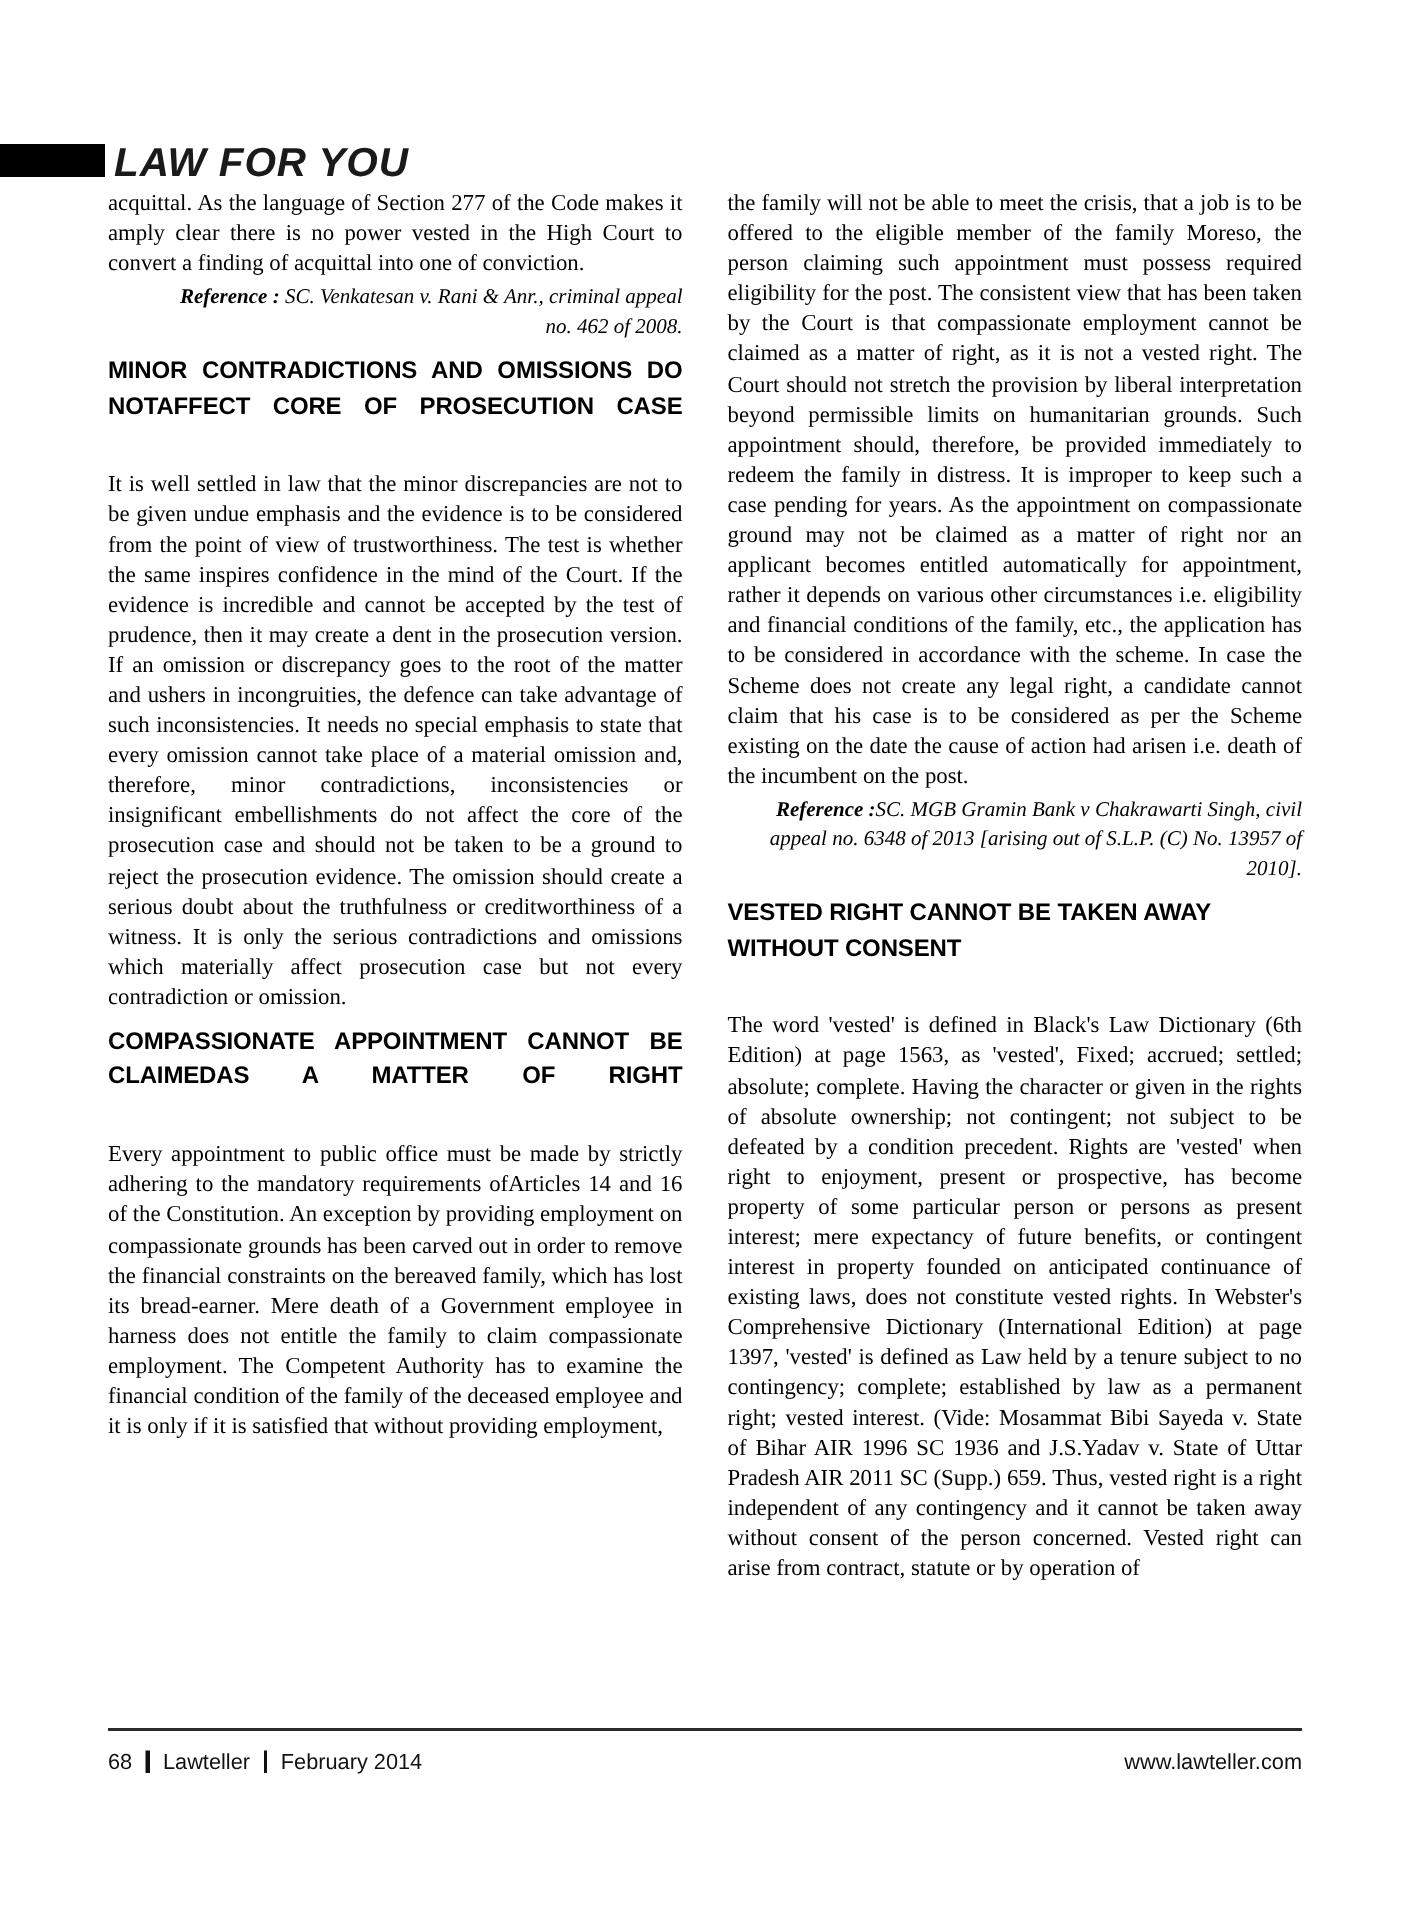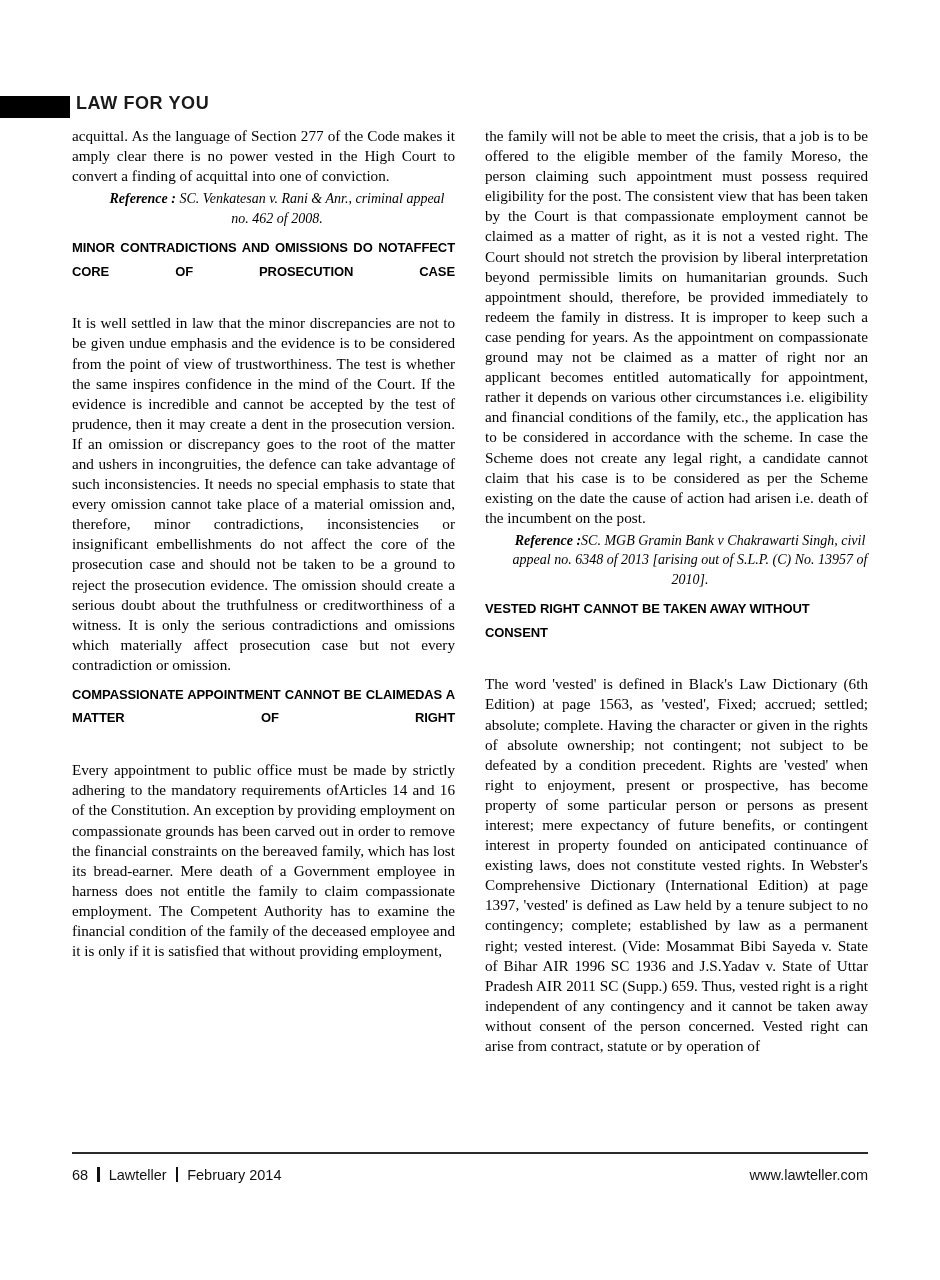--- a/index.html
+++ b/index.html
@@ -38,22 +38,23 @@
     top: 0;
     width: 70px;
     height: 22px;
     background: #000000;
   }
   .masthead-title {
     position: absolute;
     left: 76px;
     top: -3px;
     font-family: "Liberation Sans", sans-serif;
+    font-style: italic;
     font-weight: bold;
-    font-size: 18px;
+    font-size: 27px;
     letter-spacing: 0.6px;
     color: #1a1a1a;
     white-space: nowrap;
   }
 
   
   .columns {
     position: absolute;
     left: 72px;
     top: 126px;
@@ -75,31 +76,31 @@
     text-justify: inter-word;
     hyphens: none;
   }
 
   .ref {
     margin: 3px 0 4px 0;
     padding-left: 27px;
     font-size: 14px;
     line-height: 19.4px;
     font-style: italic;
-    text-align: center;
+    text-align: right;
   }
   .ref b {
     font-weight: bold;
     font-style: italic;
   }
 
   h2.section {
     font-family: "Liberation Sans", sans-serif;
     font-weight: bold;
-    font-size: 13px;
+    font-size: 16px;
     line-height: 23.4px;
     letter-spacing: -0.1px;
     margin: 8px 0 7px 0;
     text-align: justify;
     text-justify: inter-word;
     color: #000000;
   }
   h2.section::after {
     content: "";
     display: inline-block;

